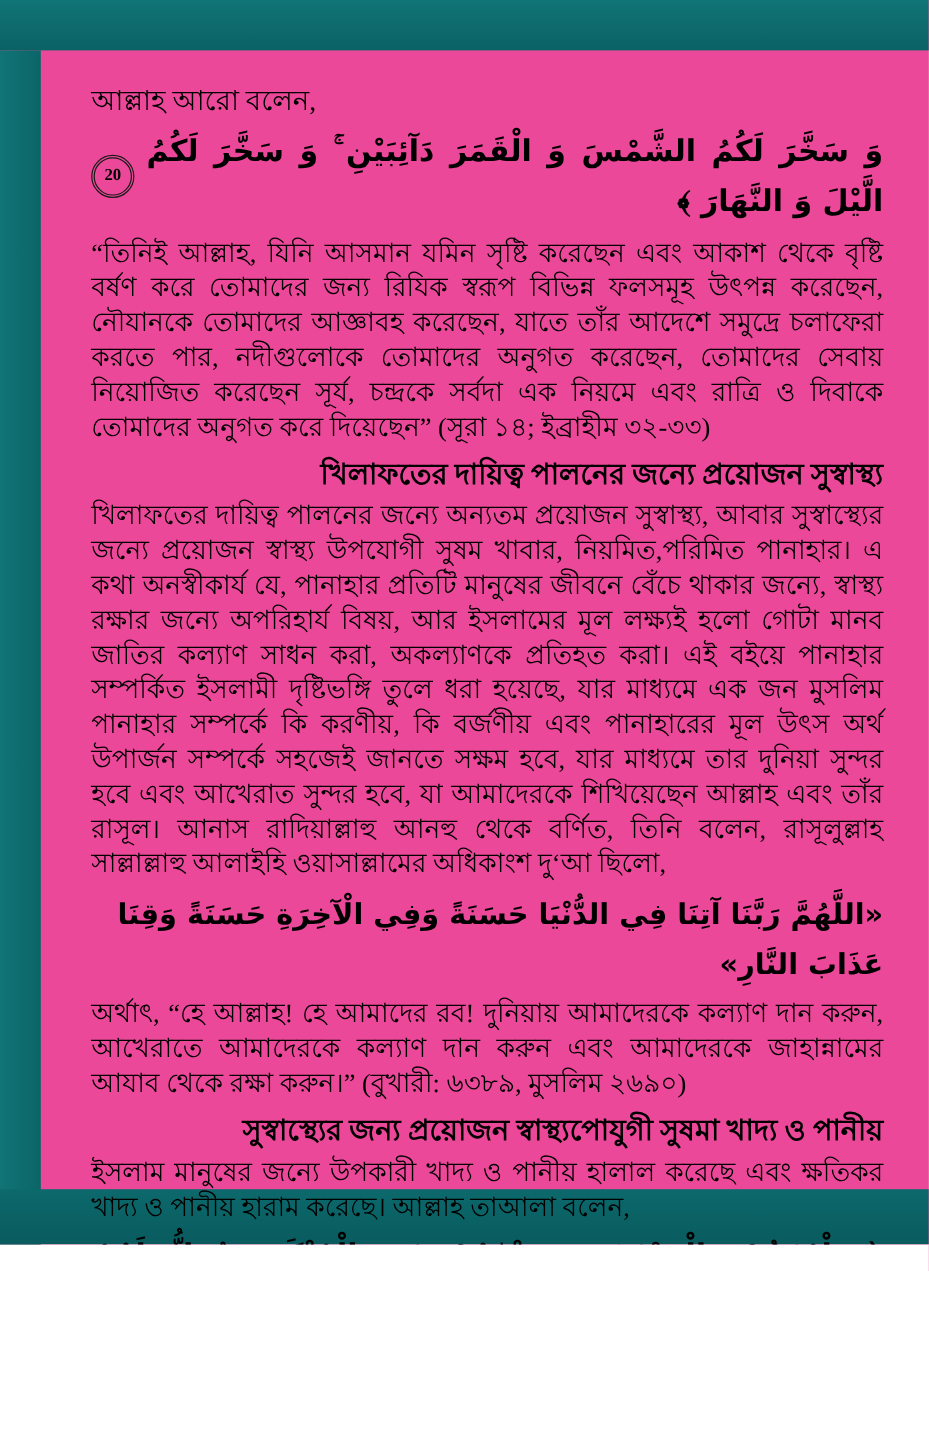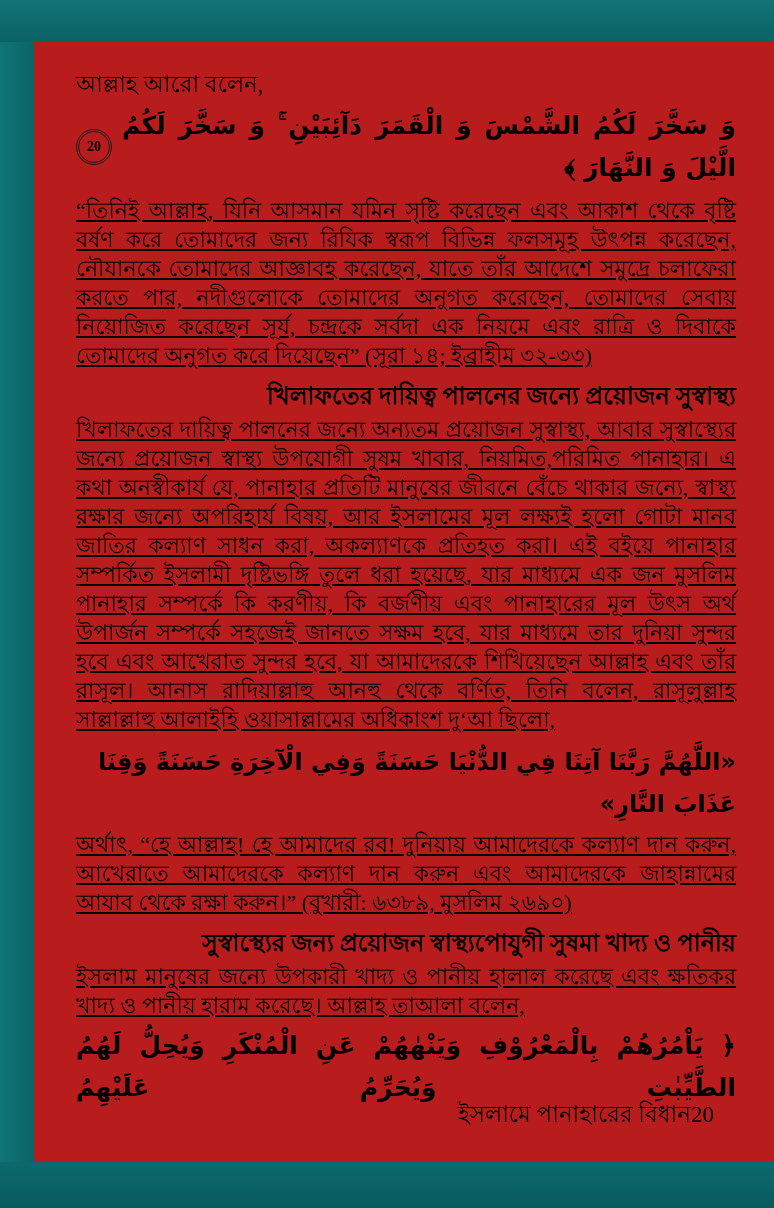--- a/index.html
+++ b/index.html
@@ -2,22 +2,22 @@
 <html><head>
 <meta charset="utf-8">
 <style>
   html,body{margin:0;padding:0;}
   body{
     width:774px;height:1208px;
     font-family:"Liberation Serif","DejaVu Serif",serif;
     background:#ffffff;color:#000;
   }
   .page{
-    position:relative;width:774px;height:1208px;
-    background:#b91c1c;overflow:hidden;
+    position:relative;width:774px;height:1037px;
+    background:#ec4899;overflow:hidden;
   }
   
   .frame-top{position:absolute;top:0;left:0;width:774px;height:42px;background:linear-gradient(#117476,#0a6265);}
   .frame-left{position:absolute;top:42px;left:0;width:34px;height:1120px;background:linear-gradient(90deg,#117476,#0b6568);}
   .frame-bottom{position:absolute;bottom:0;left:0;width:774px;height:46px;background:linear-gradient(#0c696c,#095b5e);}
 
   .content{
     position:absolute;left:76px;top:70px;width:660px;
     font-size:22px;line-height:29px;text-align:justify;
   }
@@ -30,21 +30,21 @@
   .ar-center{text-align:right;}
   .verse-block{margin:5px 0 7px 0;}
 
   .ayah-circle{
     display:inline-flex;flex:0 0 auto;width:30px;height:30px;
     border:3px double #1a1a1a;border-radius:50%;
     align-items:center;justify-content:center;
     font-size:14px;line-height:1;font-weight:bold;
   }
 
-  .body-para{margin:3px 0 0 0;text-decoration:underline;}
+  .body-para{margin:3px 0 0 0;}
   .heading{font-size:24px;line-height:30px;font-weight:bold;margin:11px 0 4px 0;text-align:right;}
   .dua-line{margin:7px 0 5px 0;font-size:24px;}
 
   .footer{
     position:absolute;left:76px;top:1100px;width:660px;
     display:flex;justify-content:flex-end;align-items:baseline;
     font-size:23px;line-height:30px;
   }
   .footer .pageno{padding-right:22px;}
 </style>

